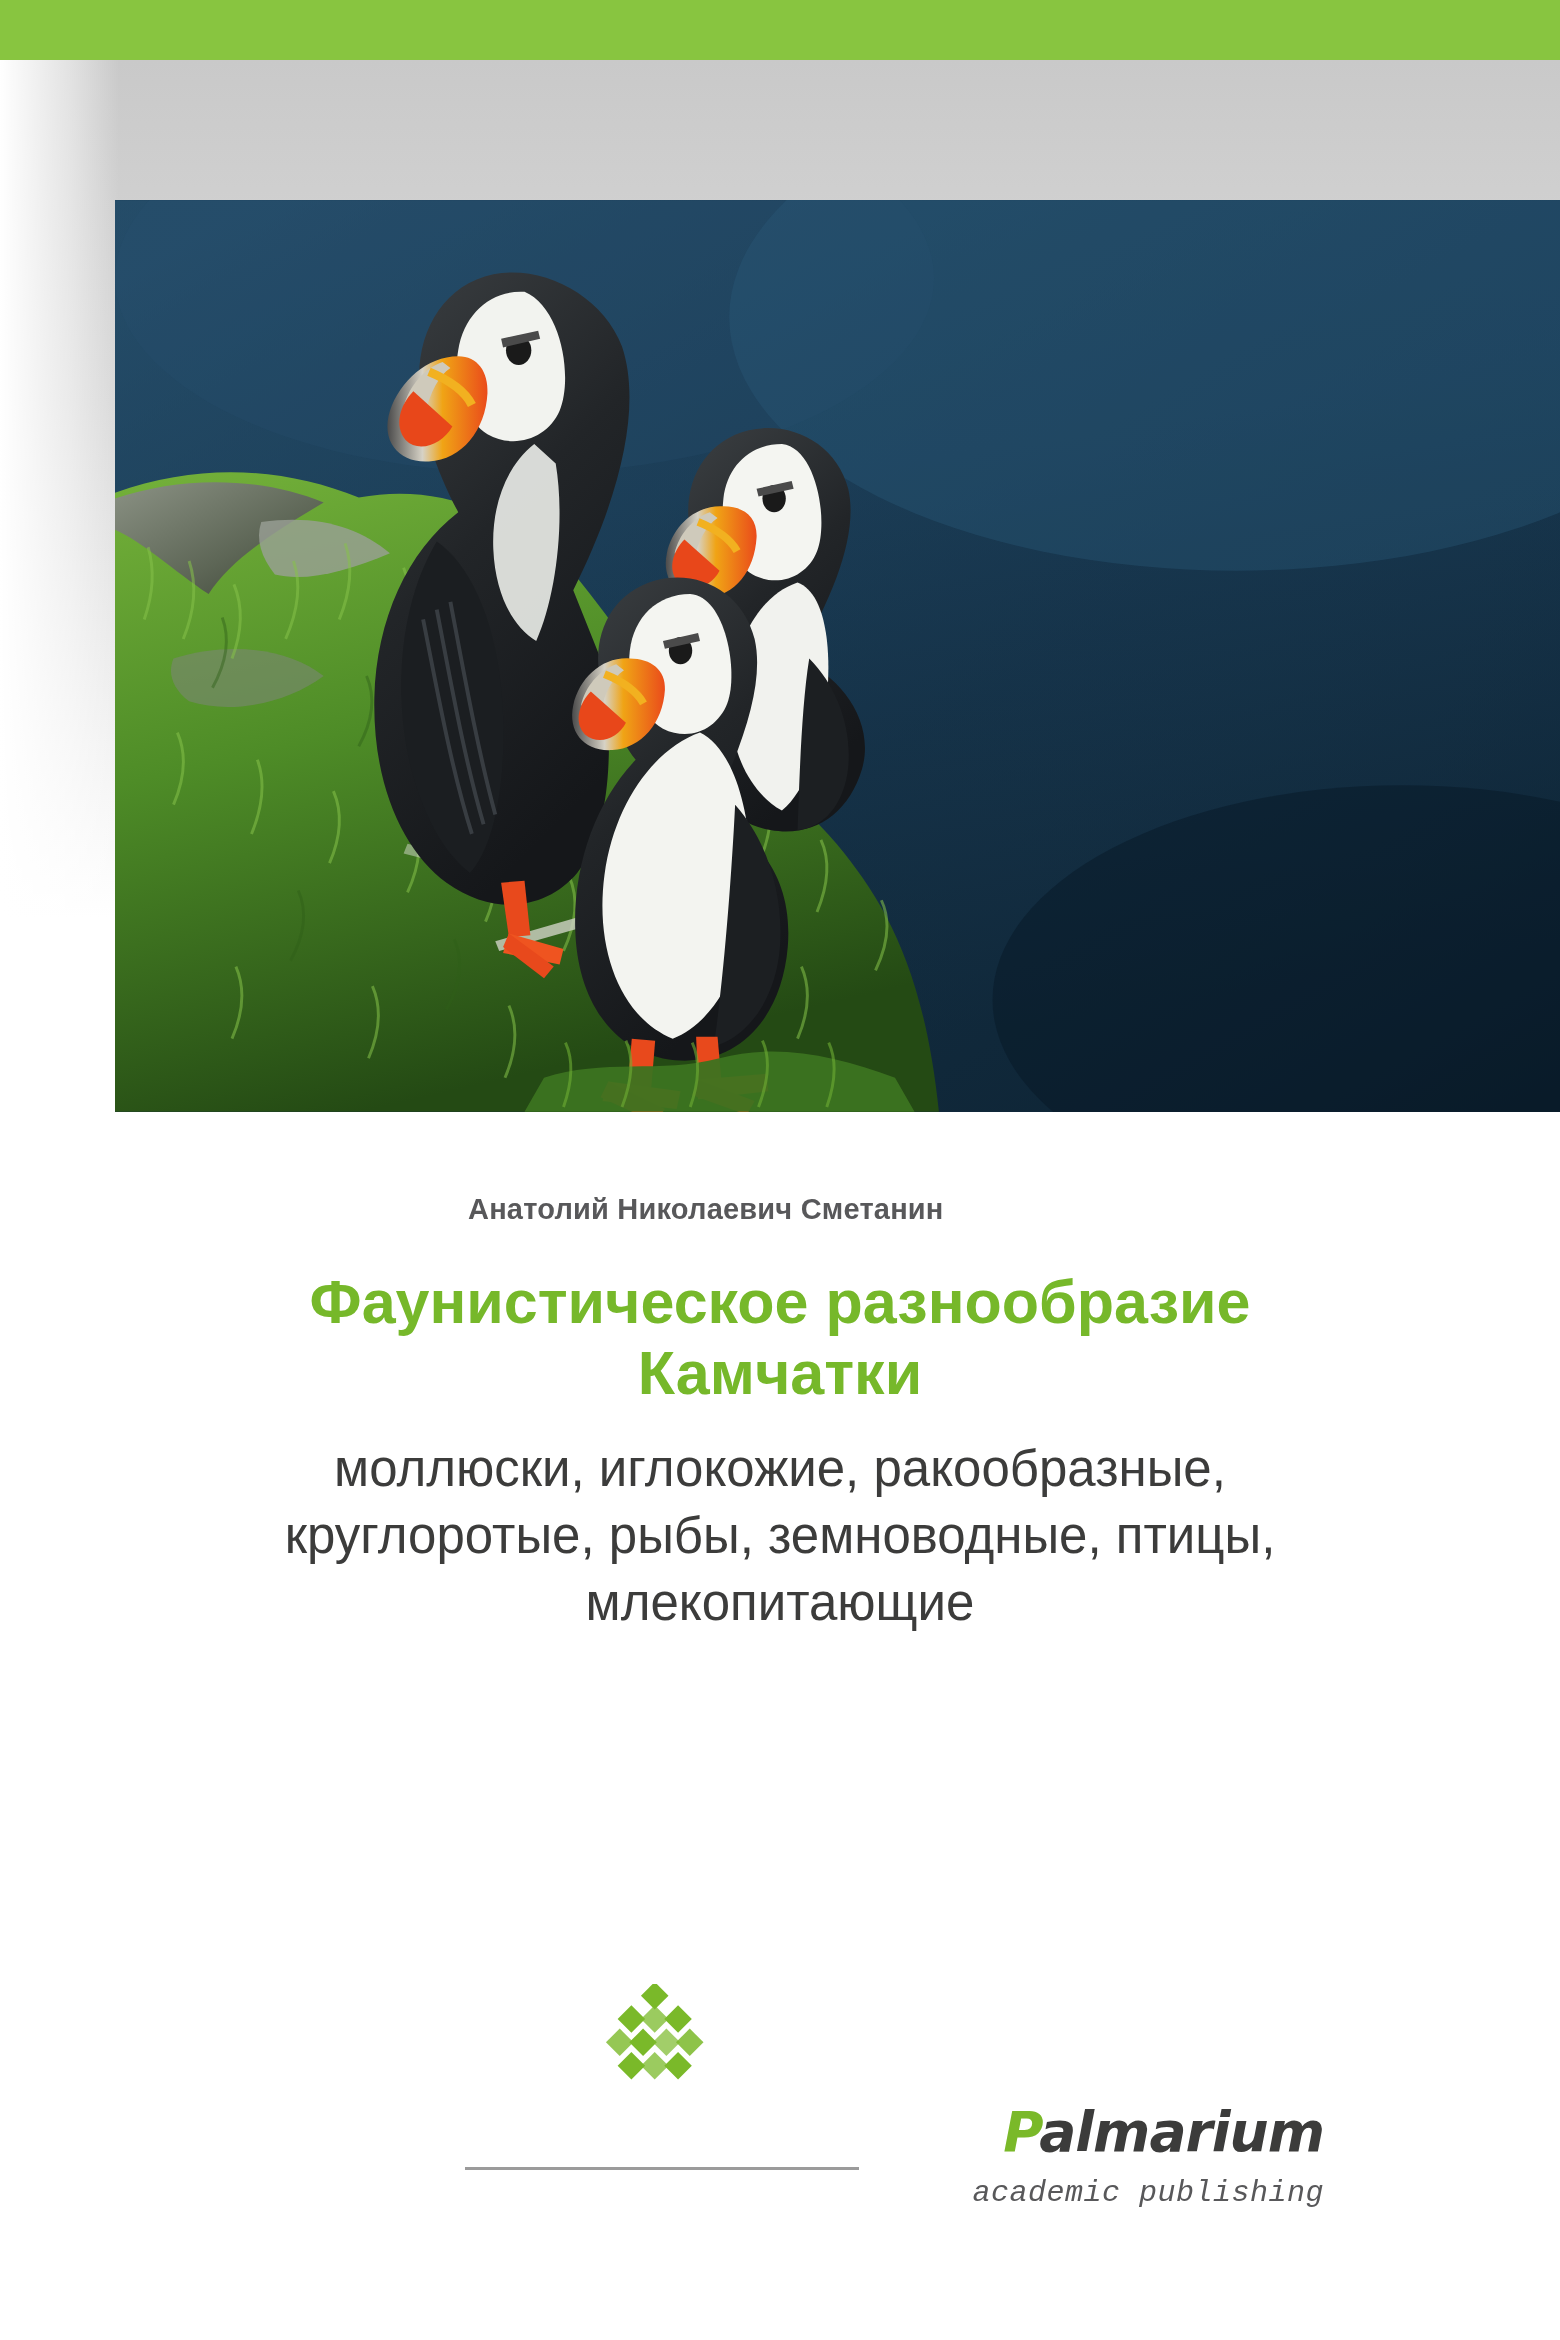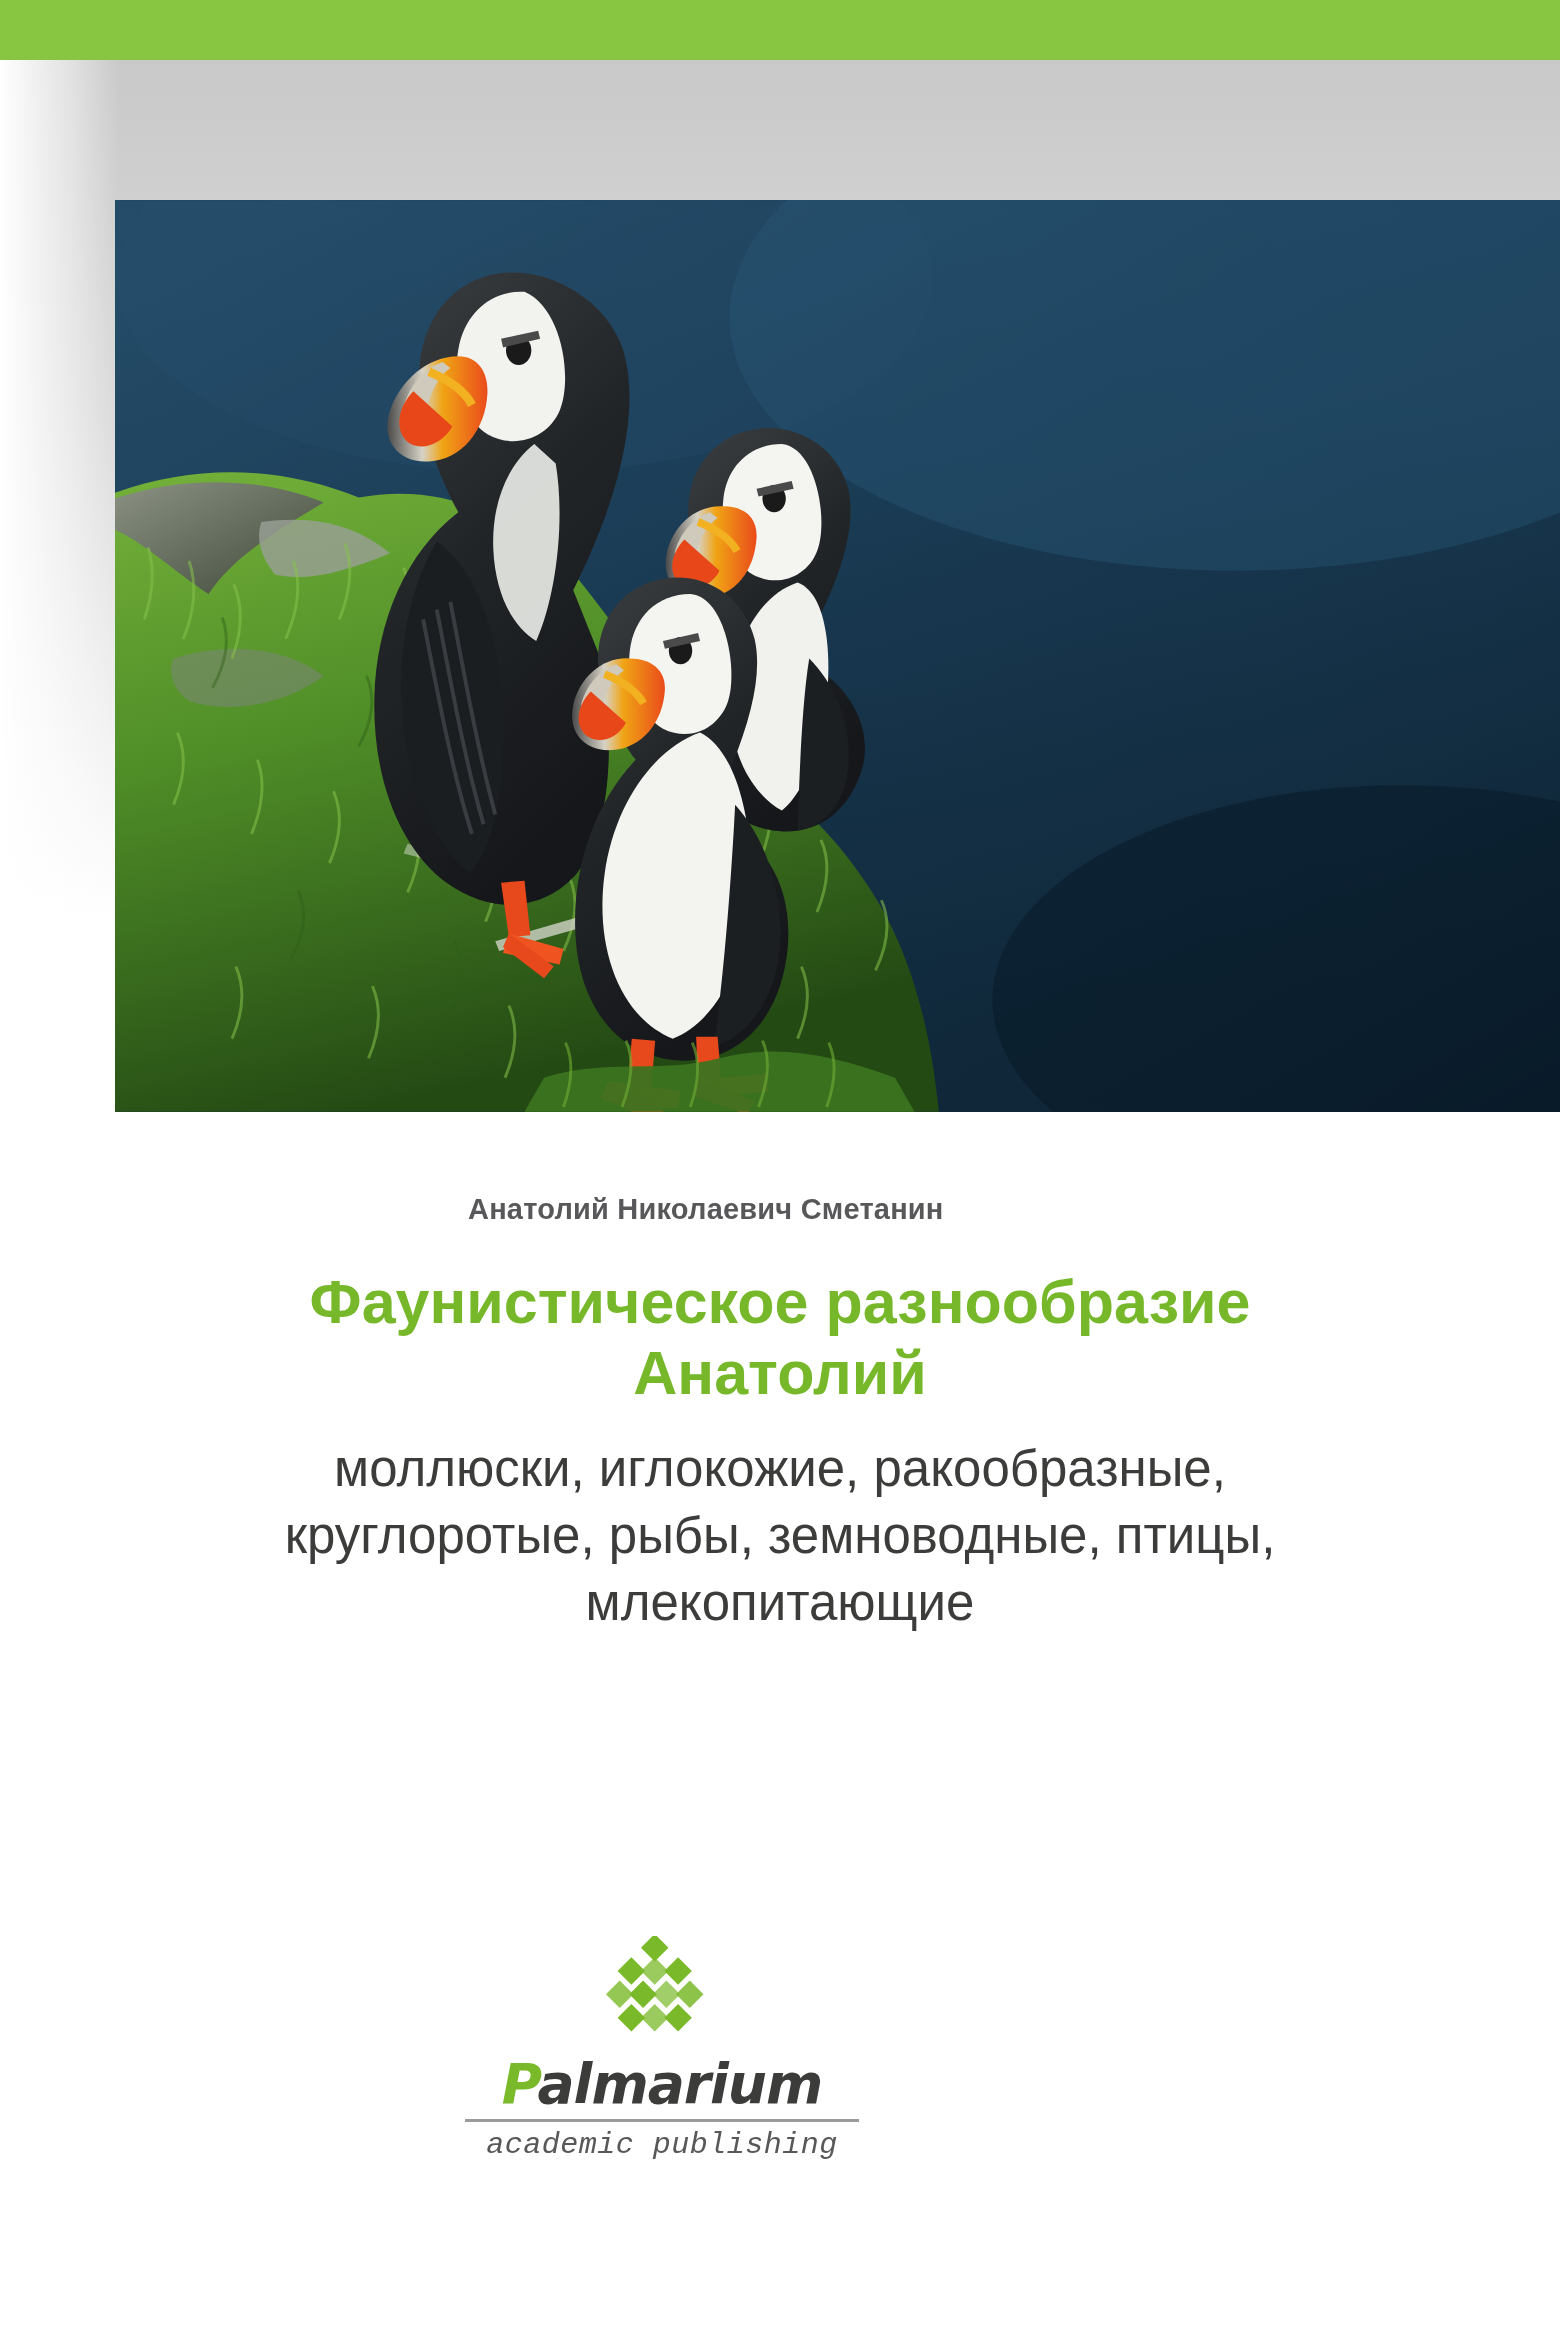--- a/index.html
+++ b/index.html
@@ -97,23 +97,23 @@
     line-height: 1.32;
     color: #3c3c3b;
     text-align: center;
     margin: 0;
     padding: 0 88px;
   }
   
   .publisher {
     position: absolute;
     left: 0;
-    top: 1936px;
+    top: 1984px;
     width: 1324px;
-    text-align: center;
+    text-align: right;
   }
   .logo-mark {
     margin: 0 auto 13.7px auto;
     width: 117px;
     height: 107px;
   }
   .logo-word {
     font-family: "DejaVu Sans", sans-serif;
     font-size: 55px;
     font-weight: bold;
@@ -328,21 +328,21 @@
           <path d="M520 930 q 16 -42 4 -68"></path>
         <path d="M590 930 q 14 -40 2 -66"></path>
           <path d="M660 930 q 16 -42 4 -68"></path>
         <path d="M730 930 q 14 -40 2 -66"></path>
       </g>
     </svg>
   </div>
 
   <div class="text-block">
     <div class="author">Анатолий Николаевич Сметанин</div>
-    <div class="title">Фаунистическое разнообразие Анатолий</div>
+    <div class="title">Фаунистическое разнообразие Камчатки</div>
     <div class="subtitle">моллюски, иглокожие, ракообразные, круглоротые, рыбы, земноводные, птицы, млекопитающие</div>
   </div>
 
   <div class="publisher">
     <div class="logo-mark">
       <svg width="117" height="107" viewBox="0 0 120 110" xmlns="http://www.w3.org/2000/svg">
         <g fill="#7ab929">
           <rect x="42" y="2" width="20" height="20" transform="rotate(45 52 12)"></rect>
           <rect x="18" y="26" width="20" height="20" transform="rotate(45 28 36)"></rect>
           <rect x="42" y="26" width="20" height="20" transform="rotate(45 52 36)" opacity="0.75"></rect>

